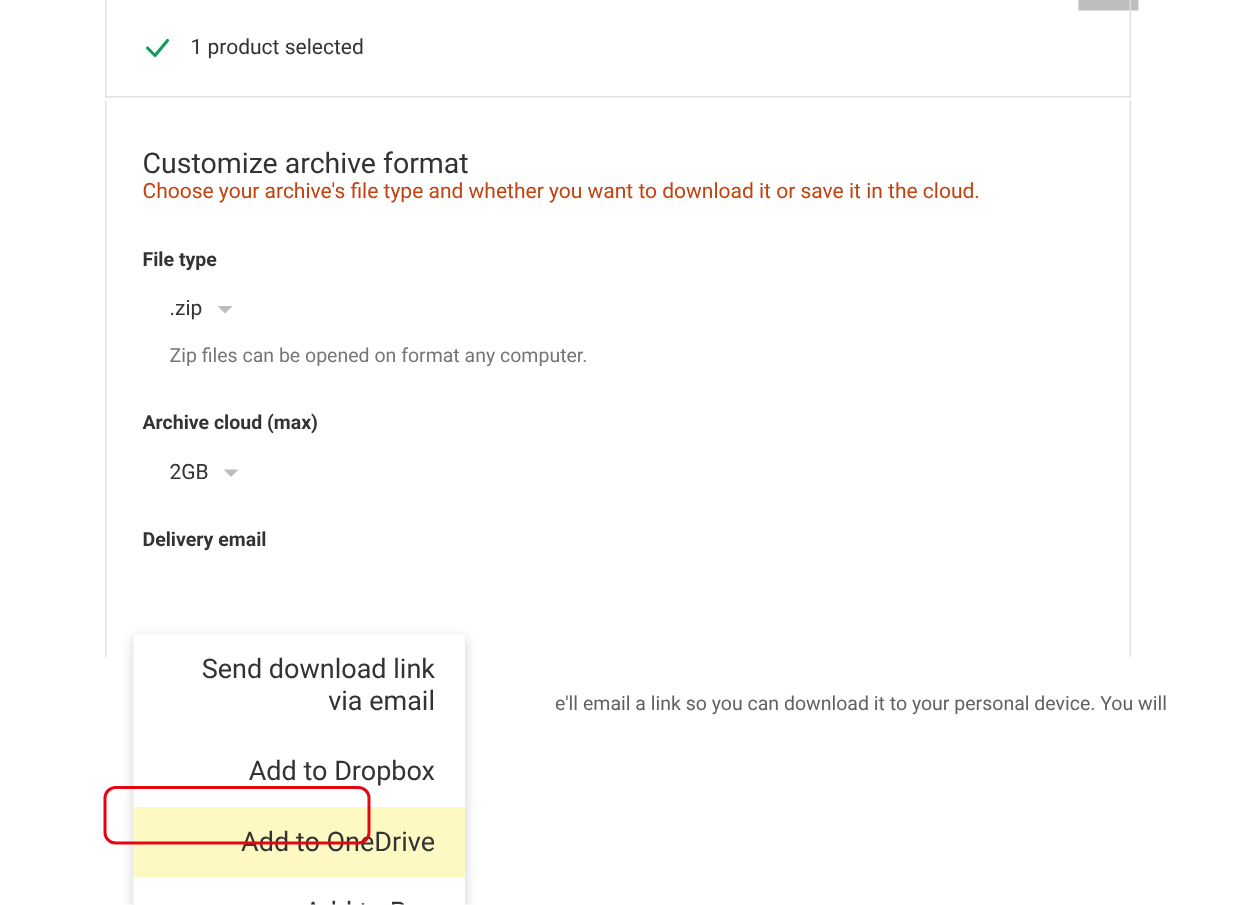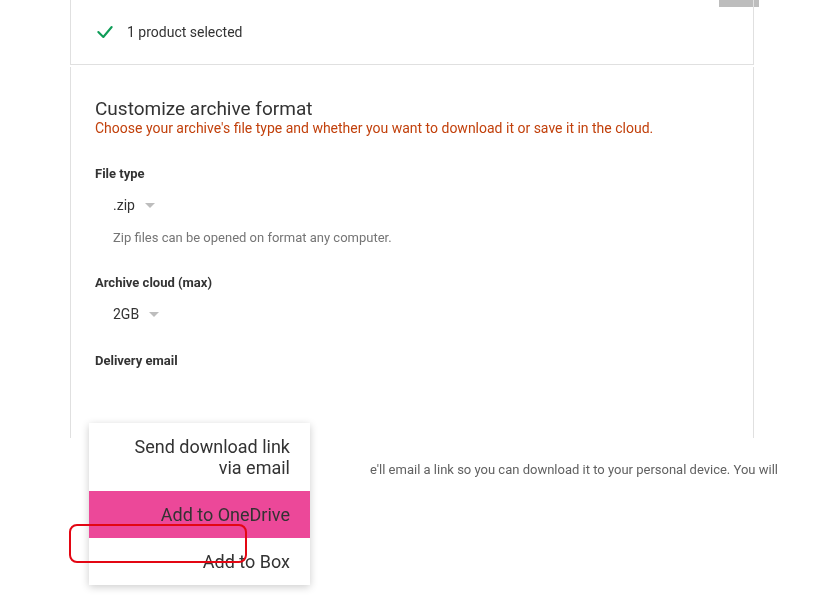--- a/index.html
+++ b/index.html
@@ -120,21 +120,21 @@
       z-index: 10;
     }
     .dropdown-option {
       padding: 13px 20px;
       font-size: 18px;
       color: #333;
       cursor: pointer;
       text-align: right;
     }
     .dropdown-option.highlighted {
-      background: #ec4899;
+      background: #fef9c3;
     }
     .highlight-box {
       position: absolute;
       left: 69px;
       top: 524px;
       width: 178px;
       height: 39px;
       border: 2.5px solid #e30613;
       border-radius: 8px;
       z-index: 20;
@@ -179,18 +179,19 @@
 
     <div class="field-group">
       <div class="field-label">Delivery email</div>
     </div>
   </div>
 
   <div class="delivery-info">e'll email a link so you can download it to your personal device. You will</div>
 
   <div class="dropdown-menu">
     <div class="dropdown-option">Send download link via email</div>
+    <div class="dropdown-option">Add to Dropbox</div>
     <div class="dropdown-option highlighted">Add to OneDrive</div>
     <div class="dropdown-option">Add to Box</div>
   </div>
 
   <div class="highlight-box"></div>
 </div>
 
 </body></html>

